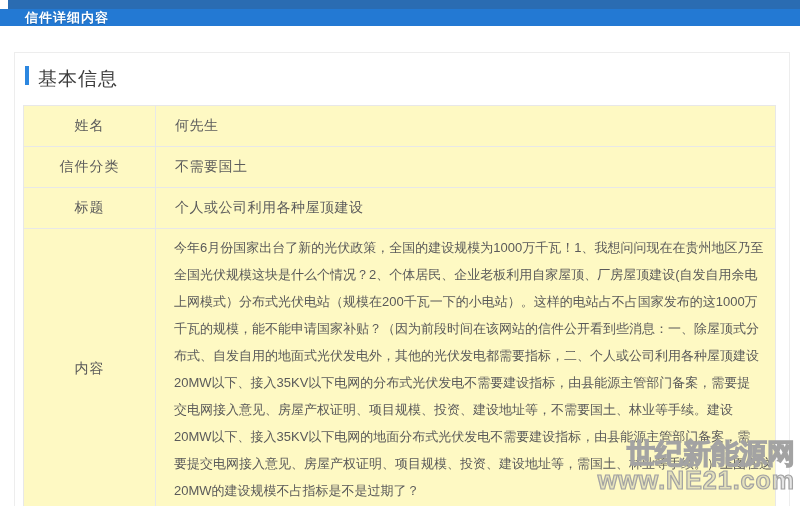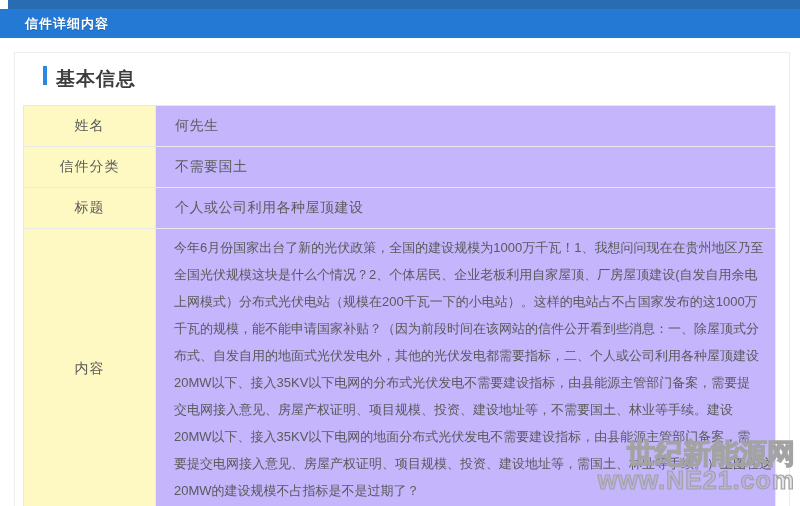--- a/index.html
+++ b/index.html
@@ -5,21 +5,21 @@
   * { box-sizing: border-box; margin: 0; padding: 0; }
   html, body {
     width: 800px; height: 506px;
     overflow: hidden;
     background: #ffffff;
     font-family: "Liberation Sans", "DejaVu Sans", sans-serif;
     position: relative;
   }
 
   
-  .topbar { position: relative; height: 38px; }
+  .topbar { position: relative; height: 26px; }
   .topbar-strip {
     position: absolute; top: 0; left: 8px; right: 0; height: 9px;
     background: #2a6cb2;
   }
   .topbar-main {
     position: absolute; top: 9px; left: 0; right: 0; bottom: 0;
     background: #2379d3;
     display: flex; align-items: center;
   }
   .topbar-title {
@@ -37,22 +37,21 @@
     top: 52px; left: 14px;
     width: 776px;
     height: 600px;            
     background: #ffffff;
     border: 1px solid #ededed;
     border-bottom: none;
   }
 
   .section-head {
     display: flex; align-items: flex-start;
-    margin: 13px 0 13px 28px;
-    font-weight: bold;
+    margin: 13px 0 13px 10px;
   }
   .accent-bar {
     display: inline-block;
     width: 4px; height: 19px;
     background: #2c87e0;
     margin-right: 9px;
   }
   .section-title {
     font-size: 19px;
     color: #3d3d3d;
@@ -73,21 +72,21 @@
     width: 132px;
     background: #fef9c3;
     font-weight: 400;
     font-size: 14px;
     color: #5a5a5a;
     text-align: center;
     vertical-align: middle;
     letter-spacing: 1px;
   }
   .info-table td {
-    background: #c4b5fd;
+    background: #fef9c3;
     font-size: 14px;
     color: #5c5c5c;
     padding-left: 19px;
     vertical-align: middle;
     letter-spacing: 0.5px;
   }
   .row-plain { height: 41px; }
   .content-cell {
     padding: 5px 2px 5px 18px !important;
     font-size: 13px !important;

